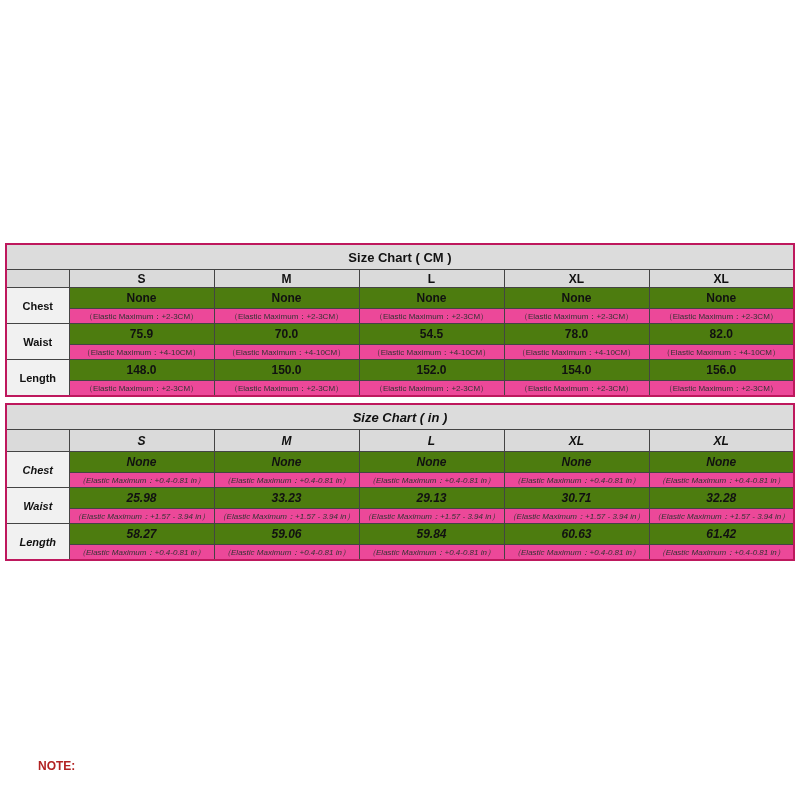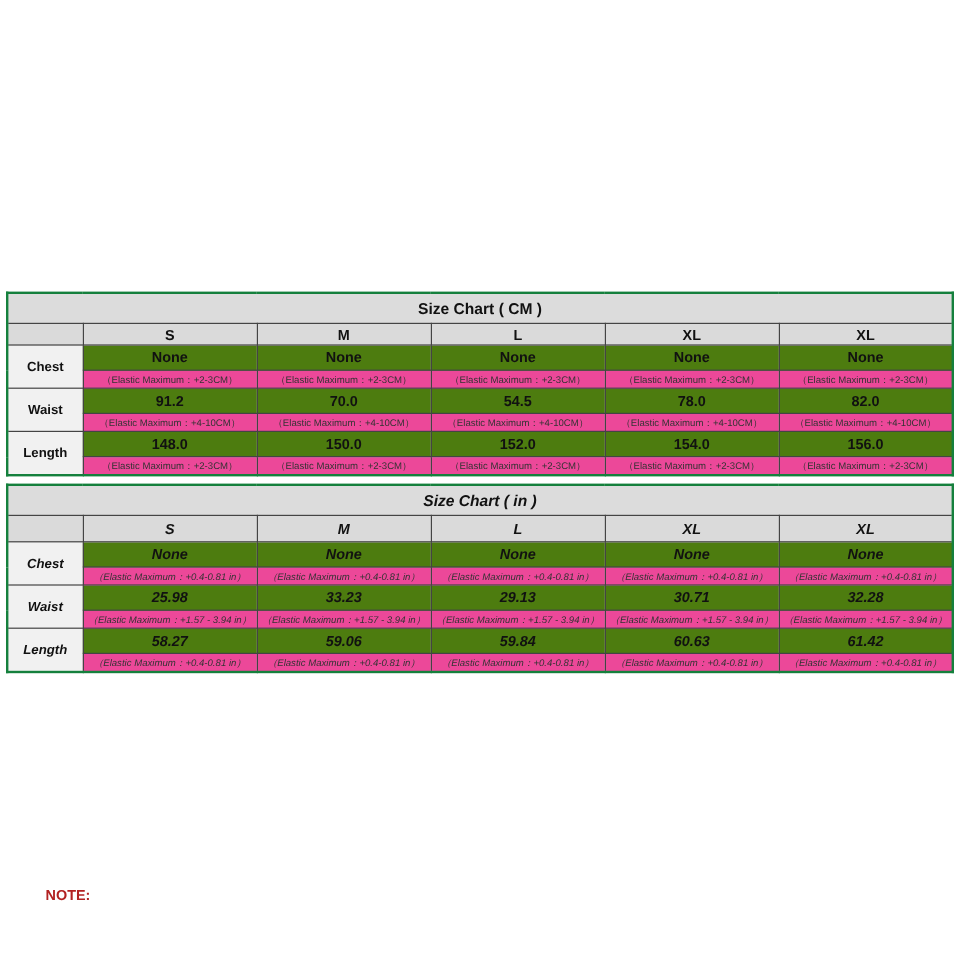--- a/index.html
+++ b/index.html
@@ -1,31 +1,31 @@
 <!DOCTYPE html>
 <html><head>
 <meta charset="utf-8">
 <style>
   html, body { margin:0; padding:0; }
   body { width:800px; height:800px; background:#ffffff; position:relative; overflow:hidden;
          font-family:"Liberation Sans", sans-serif; color:#111; }
   table.chart { position:absolute; left:5px; width:790px; border-collapse:collapse;
-                table-layout:fixed; border:2px solid #15803d; }
+                table-layout:fixed; border:2px solid #be185d; }
   table.chart td { border:1px solid #444; padding:0; text-align:center; vertical-align:middle; }
   td.title { background:#dcdcdc; height:24px; font-size:13px; font-weight:bold; color:#111; }
   td.hcorner { background:#dadada; height:17px; }
   td.hsize { background:#dadada; height:17px; font-size:12px; font-weight:bold; }
   td.rlabel { background:#f1f1f1; font-size:11px; font-weight:bold; }
   td.val { background:#4d7c0f; font-size:12px; font-weight:bold; height:20px; border-bottom:1px solid #222; }
   td.note { background:#ec4899; font-size:8px; color:#333; height:14px; white-space:nowrap; }
   #t1 { top:243px; }
   #t2 { top:403px;font-style:italic; }
   #t2 td.hsize { height:21px; }
   .notes { position:absolute; left:38px; top:738px; font-size:12px; line-height:17px; color:#777; }
-  .notes .head { color:#b22222; font-weight:bold; }
+  .notes .head { color:#b22222; font-weight:bold;margin-top:20px; }
 </style>
 </head>
 <body>
 
 <div id="tables-root">
     <table class="chart" id="t1">
       <colgroup>
         <col style="width:63px">
         <col>
         <col>
@@ -55,21 +55,21 @@
         </tr>
         <tr>
           <td class="note">（Elastic Maximum：+2-3CM）</td>
           <td class="note">（Elastic Maximum：+2-3CM）</td>
           <td class="note">（Elastic Maximum：+2-3CM）</td>
           <td class="note">（Elastic Maximum：+2-3CM）</td>
           <td class="note">（Elastic Maximum：+2-3CM）</td>
         </tr>
         <tr>
           <td class="rlabel" rowspan="2">Waist</td>
-          <td class="val">91.2</td>
+          <td class="val">75.9</td>
           <td class="val">70.0</td>
           <td class="val">54.5</td>
           <td class="val">78.0</td>
           <td class="val">82.0</td>
         </tr>
         <tr>
           <td class="note">（Elastic Maximum：+4-10CM）</td>
           <td class="note">（Elastic Maximum：+4-10CM）</td>
           <td class="note">（Elastic Maximum：+4-10CM）</td>
           <td class="note">（Elastic Maximum：+4-10CM）</td>

